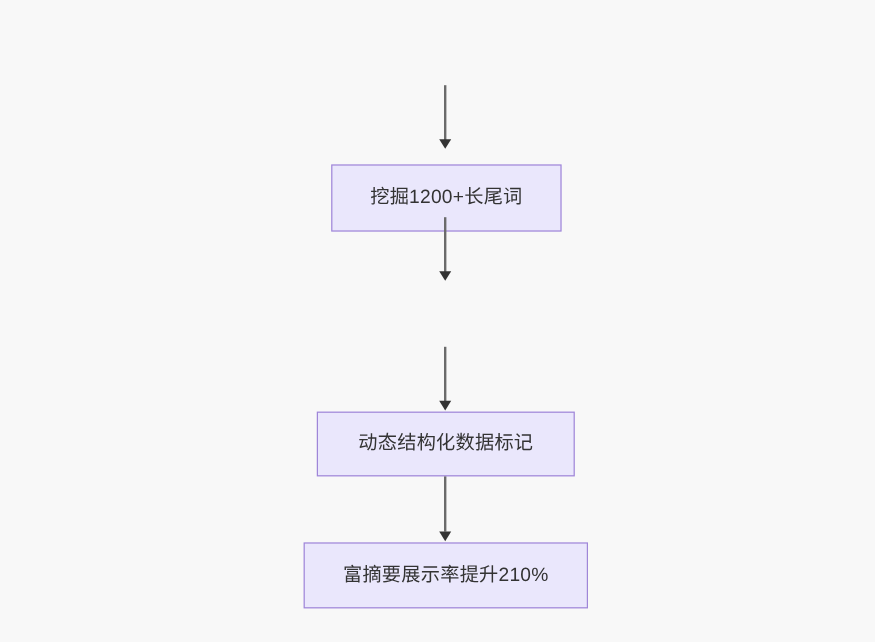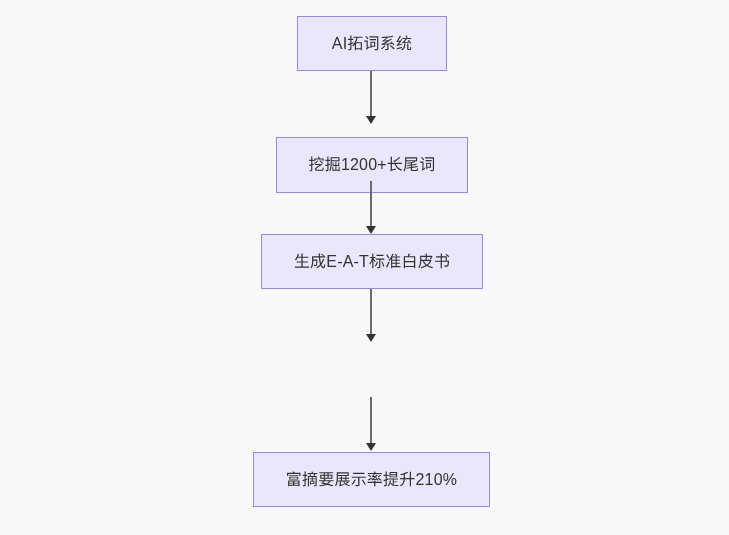--- a/index.html
+++ b/index.html
@@ -48,41 +48,38 @@
     border-left: 5px solid transparent;
     border-right: 5px solid transparent;
     border-top: 8px solid #333333;
   }
 </style>
 </head>
 <body>
 
 <div id="flowchart-canvas">
 
-  <div class="node" style="left:297px; top:16px; width:150px; height:55px;">
-    <span class="node-label">AI拓词系统</span>
-  </div>
 
   <div class="edge" style="left:370px; top:71px; height:46px;"></div>
   <div class="arrowhead" style="left:366px; top:116px;"></div>
 
   <div class="node" style="left:276px; top:125px; width:192px; height:56px;margin-top:12px;">
     <span class="node-label">挖掘1200+长尾词</span>
   </div>
 
   <div class="edge" style="left:370px; top:181px; height:46px;"></div>
   <div class="arrowhead" style="left:366px; top:226px;"></div>
 
-  <div class="node" style="left:261px; top:234px; width:222px; height:55px;">
-    <span class="node-label">生成E-A-T标准白皮书</span>
-  </div>
 
   <div class="edge" style="left:370px; top:289px; height:46px;"></div>
   <div class="arrowhead" style="left:366px; top:334px;"></div>
 
+  <div class="node" style="left:264px; top:343px; width:215px; height:54px;">
+    <span class="node-label">动态结构化数据标记</span>
+  </div>
 
   <div class="edge" style="left:370px; top:397px; height:46px;"></div>
   <div class="arrowhead" style="left:366px; top:443px;"></div>
 
   <div class="node" style="left:253px; top:452px; width:237px; height:55px;">
     <span class="node-label">富摘要展示率提升210%</span>
   </div>
 
 </div>
 

